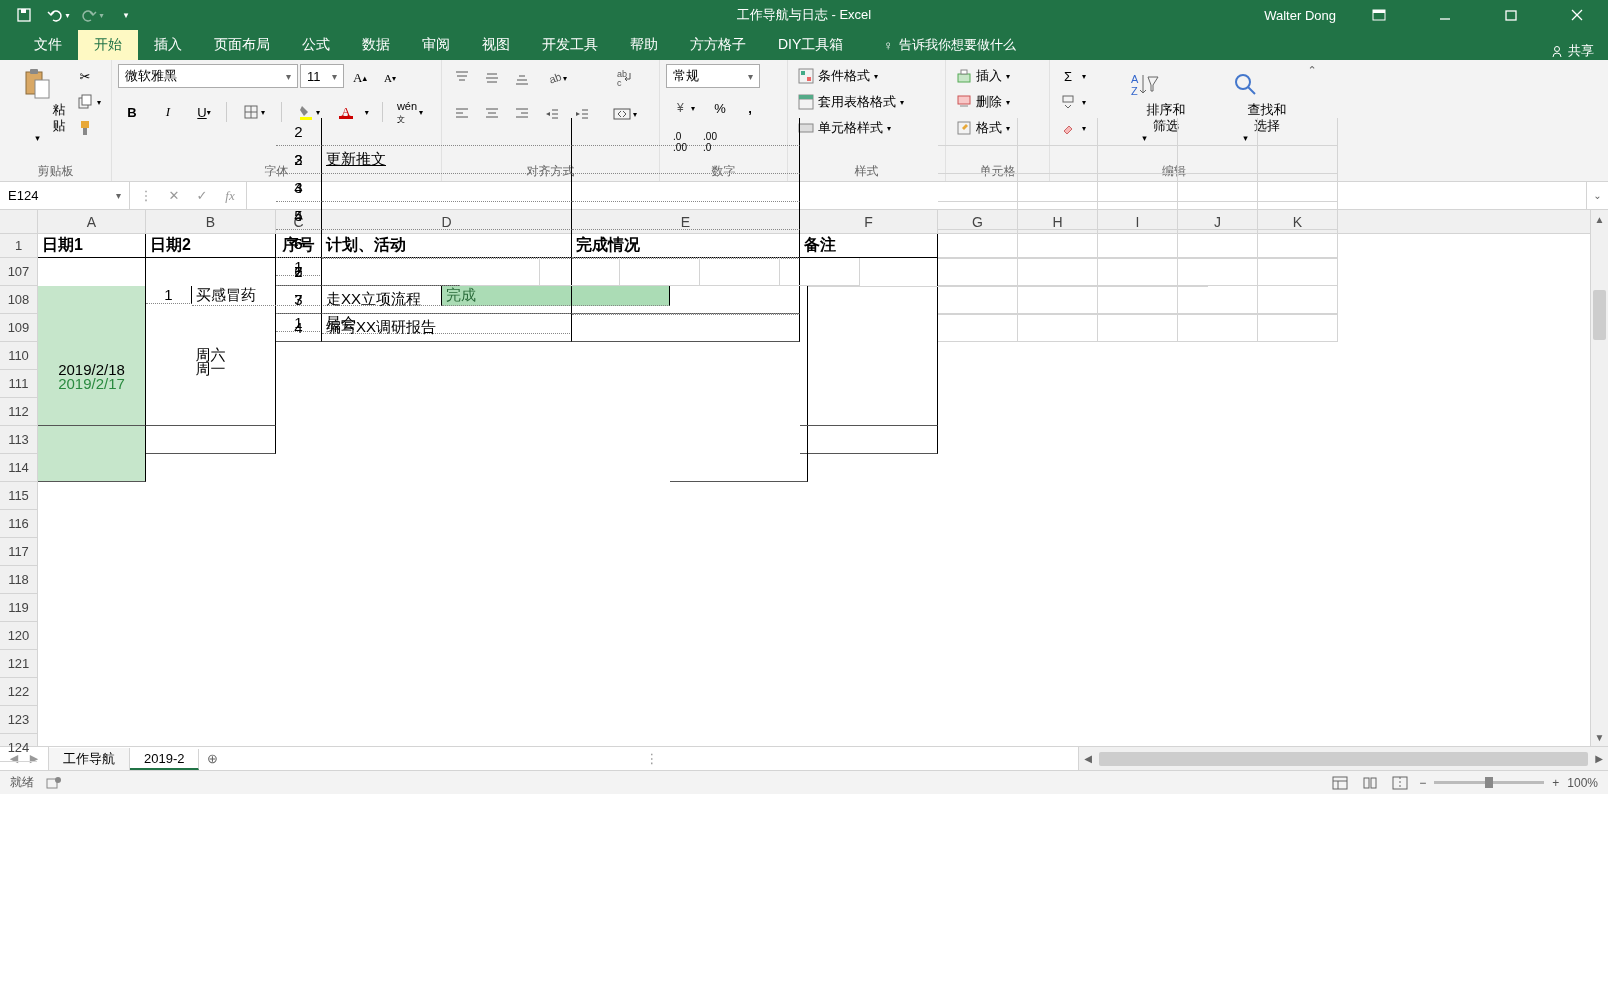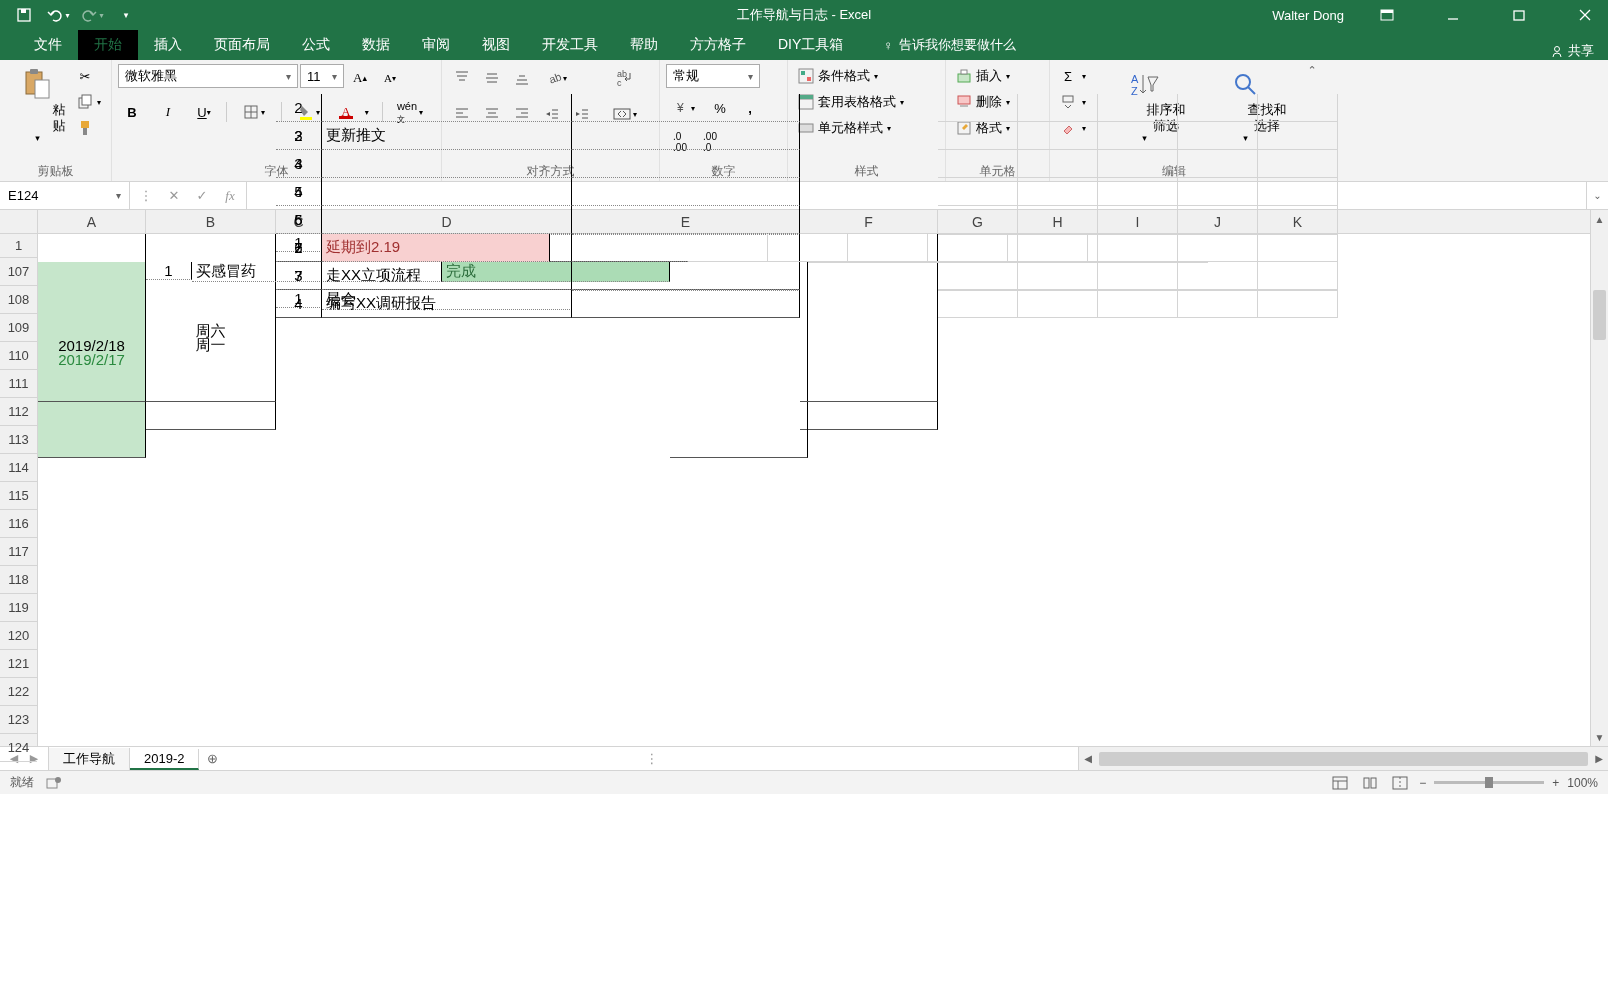--- a/index.html
+++ b/index.html
@@ -4,28 +4,28 @@
 <style>
 * { margin: 0; padding: 0; box-sizing: border-box; font-family: "Microsoft YaHei", "微软雅黑", sans-serif; }
 body { background: #fff; overflow: hidden; font-size: 13px; }
 
 
 .title-bar { height: 30px; background: #217346; display: flex; align-items: center; color: #fff; position: relative; }
 .qat { display: flex; align-items: center; padding: 0 10px; gap: 6px; }
 .qat-btn { width: 28px; height: 24px; display: flex; align-items: center; justify-content: center; color: #fff; cursor: pointer; }
 .qat-btn.disabled { opacity: 0.5; }
 .title-text { position: absolute; left: 50%; transform: translateX(-50%); font-size: 13px; color: #fff; }
-.title-right { margin-left: auto; display: flex; align-items: center; gap: 20px; }
+.title-right { margin-left: auto; display: flex; align-items: center; gap: 20px; padding-right: 8px; }
 .user-name { font-size: 13px; }
 .win-btn { width: 46px; height: 30px; display: flex; align-items: center; justify-content: center; cursor: pointer; }
 
 
 .ribbon-tabs { height: 30px; background: #217346; display: flex; align-items: flex-end; padding-left: 18px; }
 .ribbon-tab { padding: 6px 16px; color: #fff; font-size: 14px; cursor: pointer; }
-.ribbon-tab.active { background: #000000; color: #217346; }
+.ribbon-tab.active { background: #fef9c3; color: #217346; }
 .ribbon-right { margin-left: auto; display: flex; align-items: center; color: #fff; padding-right: 14px; gap: 6px; }
 .tell-me { display: flex; align-items: center; gap: 6px; color: #fff; padding: 6px 10px; margin-left: 14px; }
 .share-btn { display: flex; align-items: center; gap: 4px; }
 
 
 .ribbon-body { height: 122px; background: #f3f3f3; border-bottom: 1px solid #d4d4d4; display: flex; }
 .ribbon-group { border-right: 1px solid #e1e1e1; padding: 4px 6px 2px 6px; display: flex; flex-direction: column; }
 .group-content { flex: 1; display: flex; align-items: flex-start; gap: 4px; }
 .group-label { text-align: center; font-size: 12px; color: #666; padding-top: 2px; height: 18px; position: relative; }
 
@@ -590,20 +590,33 @@
       <div class="row-header">117</div>
       <div class="row-header">118</div>
       <div class="row-header">119</div>
       <div class="row-header">120</div>
       <div class="row-header">121</div>
       <div class="row-header">122</div>
       <div class="row-header">123</div>
       <div class="row-header">124</div>
     </div>
   <div class="cells">
+      <div class="cell-row first">
+        <div class="cell header thick-b thick-r" style="width: 108px;">日期1</div>
+        <div class="cell header thick-b thick-r" style="width: 130px;">日期2</div>
+        <div class="cell header thick-b thick-r center" style="width: 46px;">序号</div>
+        <div class="cell header thick-b thick-r" style="width: 250px;">计划、活动</div>
+        <div class="cell header thick-b thick-r" style="width: 228px;">完成情况</div>
+        <div class="cell header thick-b thick-r" style="width: 138px;">备注</div>
+        <div class="cell thick-b" style="width: 80px;"></div>
+        <div class="cell thick-b" style="width: 80px;"></div>
+        <div class="cell thick-b" style="width: 80px;"></div>
+        <div class="cell thick-b" style="width: 80px;"></div>
+        <div class="cell thick-b" style="width: 80px;"></div>
+      </div>
       <div class="cell-row" style="position: relative; align-items: flex-start;">
         <div class="cell center thick-r " style="width: 108px; height: 196px; border-bottom: 1px solid rgb(85, 85, 85); position: relative;">2019/2/16</div>
         <div class="cell center thick-r " style="width: 130px; height: 196px; border-bottom: 1px solid rgb(85, 85, 85);">周六</div>
         <div class="cell center thick-r dotted-b" style="width: 46px;">1</div>
         <div class="cell thick-r dotted-b" style="width: 250px;"></div>
         <div class="cell thick-r dotted-b " style="width: 228px;"></div>
         <div class="cell thick-r" style="width: 138px; height: 196px; border-bottom: 1px solid rgb(85, 85, 85);"></div>
         <div class="cell " style="width: 80px;"></div>
         <div class="cell " style="width: 80px;"></div>
         <div class="cell " style="width: 80px;"></div>
@@ -686,21 +699,21 @@
         <div class="cell thick-r" style="width: 138px; height: 196px; border-bottom: 1px solid rgb(85, 85, 85);"></div>
         <div class="cell " style="width: 80px;"></div>
         <div class="cell " style="width: 80px;"></div>
         <div class="cell " style="width: 80px;"></div>
         <div class="cell " style="width: 80px;"></div>
         <div class="cell " style="width: 80px;"></div>
       </div>
       <div style="position: relative; margin-left: 238px; margin-top: -168px;">
         <div class="cell-row">
           <div class="cell center thick-r dotted-b" style="width: 46px;">2</div>
-          <div class="cell thick-r dotted-b" style="width: 250px;">更新推文</div>
+          <div class="cell thick-r dotted-b" style="width: 250px; text-decoration: underline;">更新推文</div>
           <div class="cell thick-r dotted-b " style="width: 228px;"></div>
           <div style="width: 138px;"></div>
           <div class="cell " style="width: 80px;"></div>
           <div class="cell " style="width: 80px;"></div>
           <div class="cell " style="width: 80px;"></div>
           <div class="cell " style="width: 80px;"></div>
           <div class="cell " style="width: 80px;"></div>
         </div>
         <div class="cell-row">
           <div class="cell center thick-r dotted-b" style="width: 46px;">3</div>
@@ -767,21 +780,20 @@
         <div class="cell thick-r" style="width: 138px; height: 112px; border-bottom: 1px solid rgb(85, 85, 85);"></div>
         <div class="cell " style="width: 80px;"></div>
         <div class="cell " style="width: 80px;"></div>
         <div class="cell " style="width: 80px;"></div>
         <div class="cell " style="width: 80px;"></div>
         <div class="cell " style="width: 80px;"></div>
       </div>
       <div style="position: relative; margin-left: 238px; margin-top: -84px;">
         <div class="cell-row">
           <div class="cell center thick-r dotted-b" style="width: 46px;">2</div>
-          <div class="cell thick-r dotted-b red-bg" style="width: 228px;">延期到2.19</div>
           <div style="width: 138px;"></div>
           <div class="cell " style="width: 80px;"></div>
           <div class="cell " style="width: 80px;"></div>
           <div class="cell " style="width: 80px;"></div>
           <div class="cell " style="width: 80px;"></div>
           <div class="cell " style="width: 80px;"></div>
         </div>
         <div class="cell-row">
           <div class="cell center thick-r dotted-b" style="width: 46px;">3</div>
           <div class="cell thick-r dotted-b" style="width: 250px;">走XX立项流程</div>

